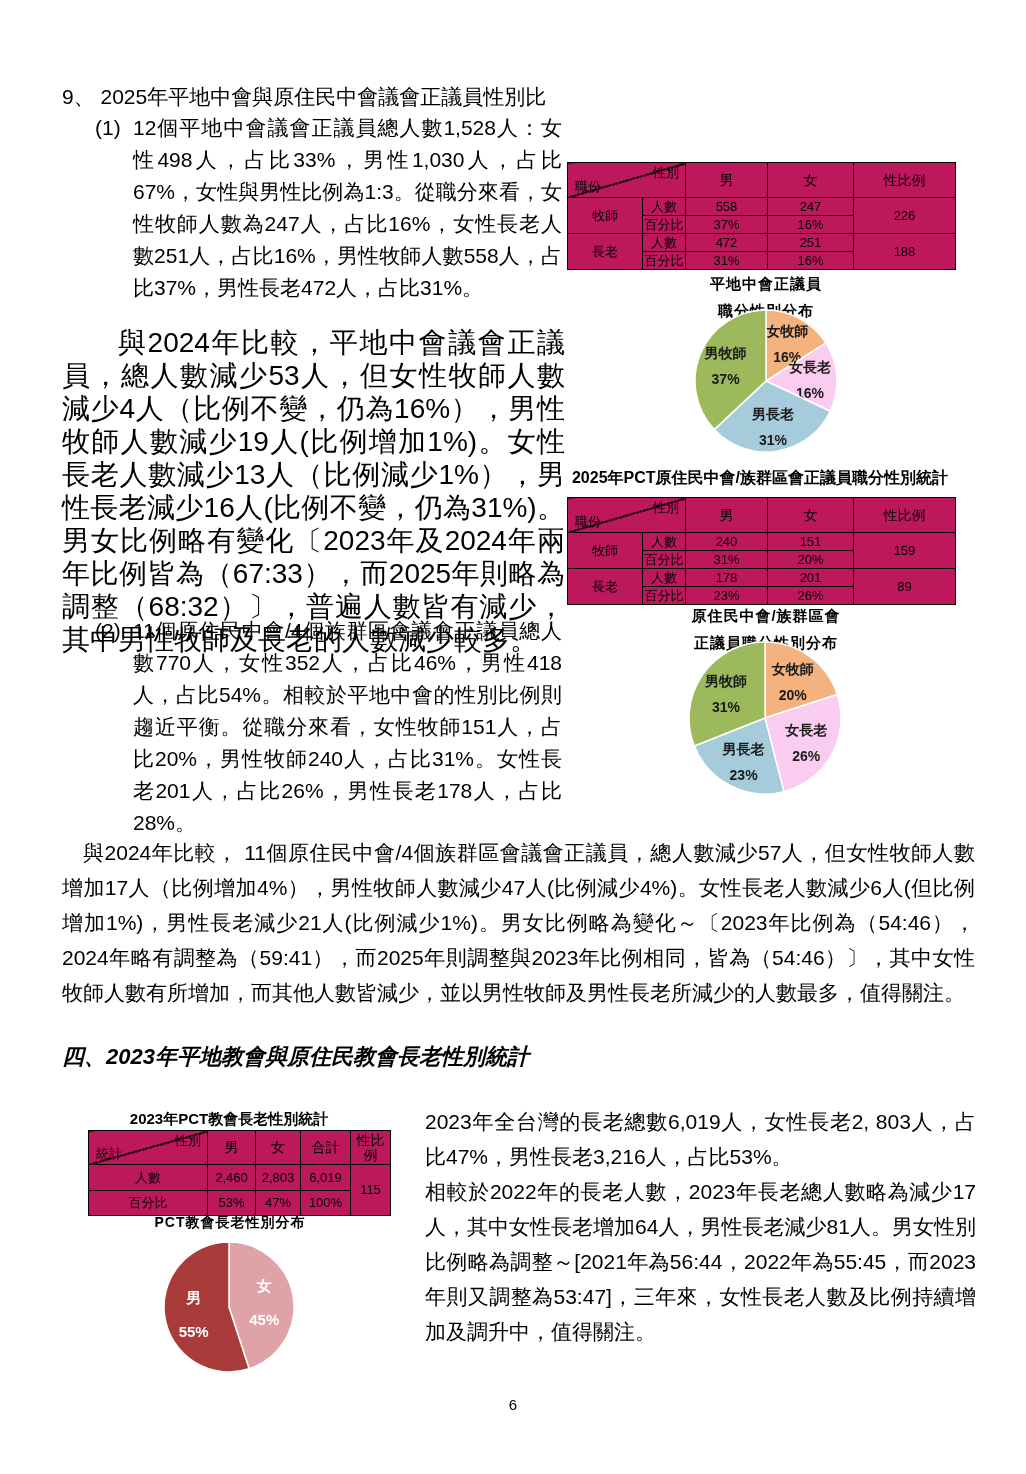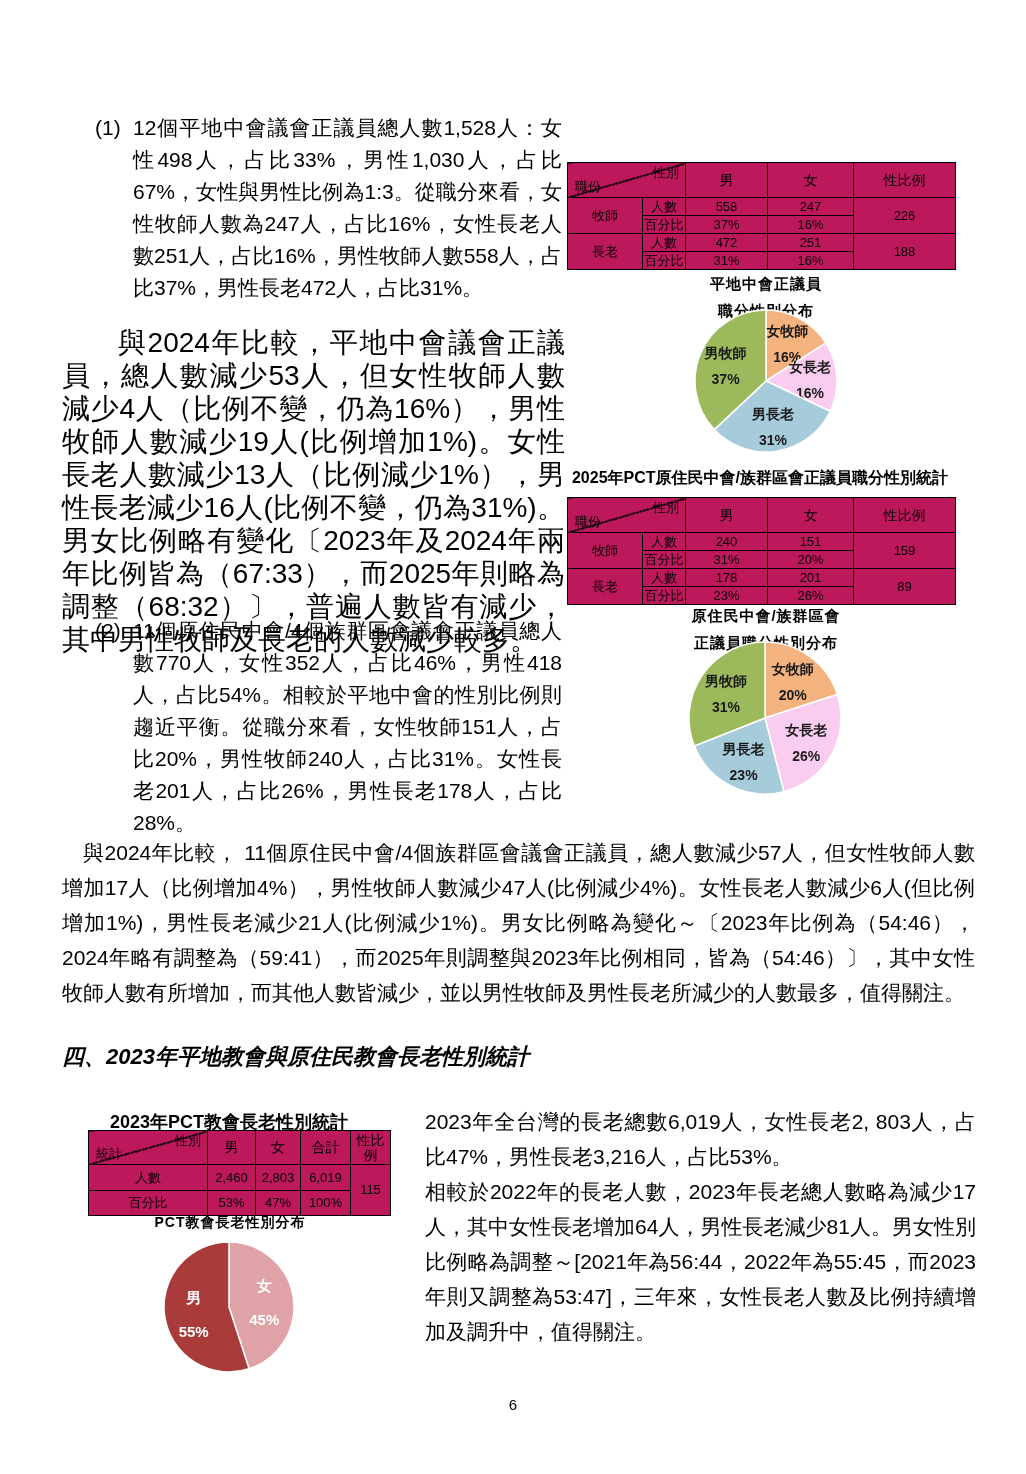--- a/index.html
+++ b/index.html
@@ -26,21 +26,21 @@
 
   
   .s4-heading{left:62px;top:1042px;width:700px;font-size:22px;font-weight:bold;font-style:italic;}
   .s4-text{left:425px;top:1104px;width:551px;font-size:21px;line-height:35px;text-align:justify;}
   .s4-text p{margin:0;}
 
   
   .tbl-title{text-align:center;font-weight:bold;}
   .t1-title{left:567px;top:134px;width:388px;font-size:16px;}
   .t2-title{left:558px;top:468px;width:404px;font-size:16px;}
-  .t3-title{left:78px;top:1110px;width:302px;font-size:18px;}
+  .t3-title{left:78px;top:1110px;width:302px;font-size:15px;}
   .pie-title{text-align:center;font-weight:bold;letter-spacing:1px;}
   .pt1{left:641px;top:270px;width:250px;font-size:15px;line-height:27px;}
   .pt2{left:641px;top:602px;width:250px;font-size:15px;line-height:27px;}
   .pt3{left:130px;top:1212px;width:200px;font-size:14px;line-height:20px;}
 
   
   table.stat{position:absolute;border-collapse:collapse;table-layout:fixed;font-size:13px;background:#be185d;}
   table.stat td{border:1.5px solid #000;text-align:center;vertical-align:middle;padding:0;line-height:1.05;font-weight:normal;}
   table.t1{left:567px;top:162px;}
   table.t2{left:567px;top:497px;}
@@ -64,20 +64,21 @@
   .p3{left:162px;top:1240px;}
   .pie svg text{font-family:"Liberation Sans","DejaVu Sans",sans-serif;}
 
   .pageno{left:0;top:1396px;width:1026px;text-align:center;font-size:15px;}
 </style>
 </head>
 <body>
 
 <div class="page">
 
+  <div class="abs s9-heading">9、 2025年平地中會與原住民中會議會正議員性別比</div>
 
   <div class="abs list-item item1">
     <span class="li-label">(1)</span>
     <div class="li-text">12個平地中會議會正議員總人數1,528人：女性498人，占比33%，男性1,030人，占比67%，女性與男性比例為1:3。從職分來看，女性牧師人數為247人，占比16%，女性長老人數251人，占比16%，男性牧師人數558人，占比37%，男性長老472人，占比31%。</div>
   </div>
 
   <div class="abs para-left">與2024年比較，平地中會議會正議員，總人數減少53人，但女性牧師人數減少4人（比例不變，仍為16%），男性牧師人數減少19人(比例增加1%)。女性長老人數減少13人（比例減少1%），男性長老減少16人(比例不變，仍為31%)。男女比例略有變化〔2023年及2024年兩年比例皆為（67:33），而2025年則略為調整（68:32）〕，普遍人數皆有減少，其中男性牧師及長老的人數減少較多。</div>
 
   <div class="abs list-item item2">
     <span class="li-label">(2)</span>

